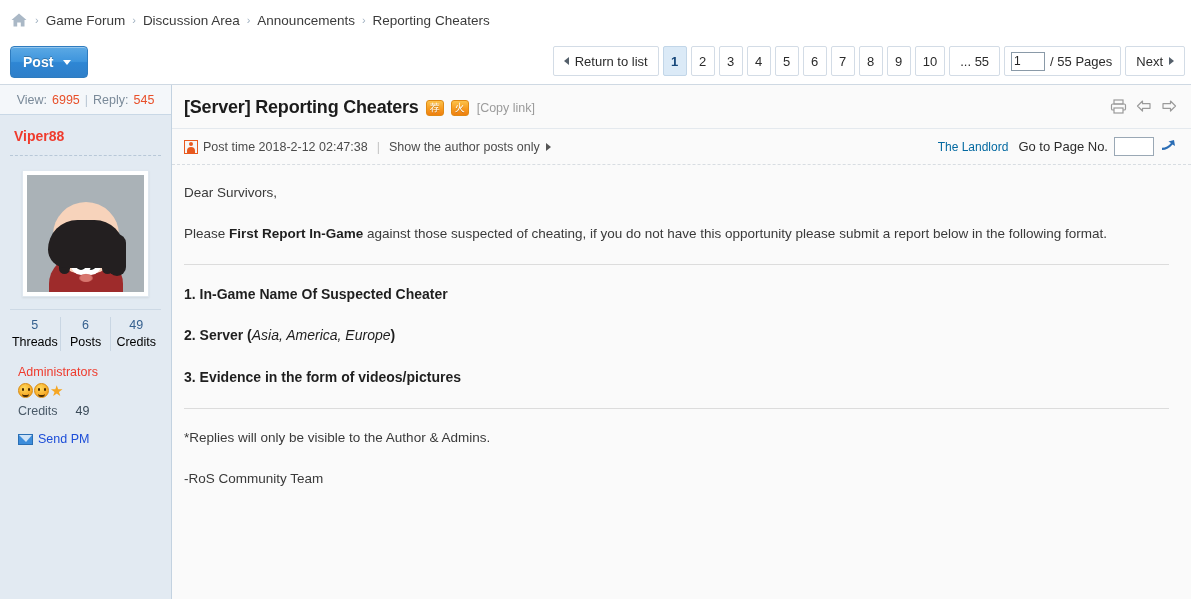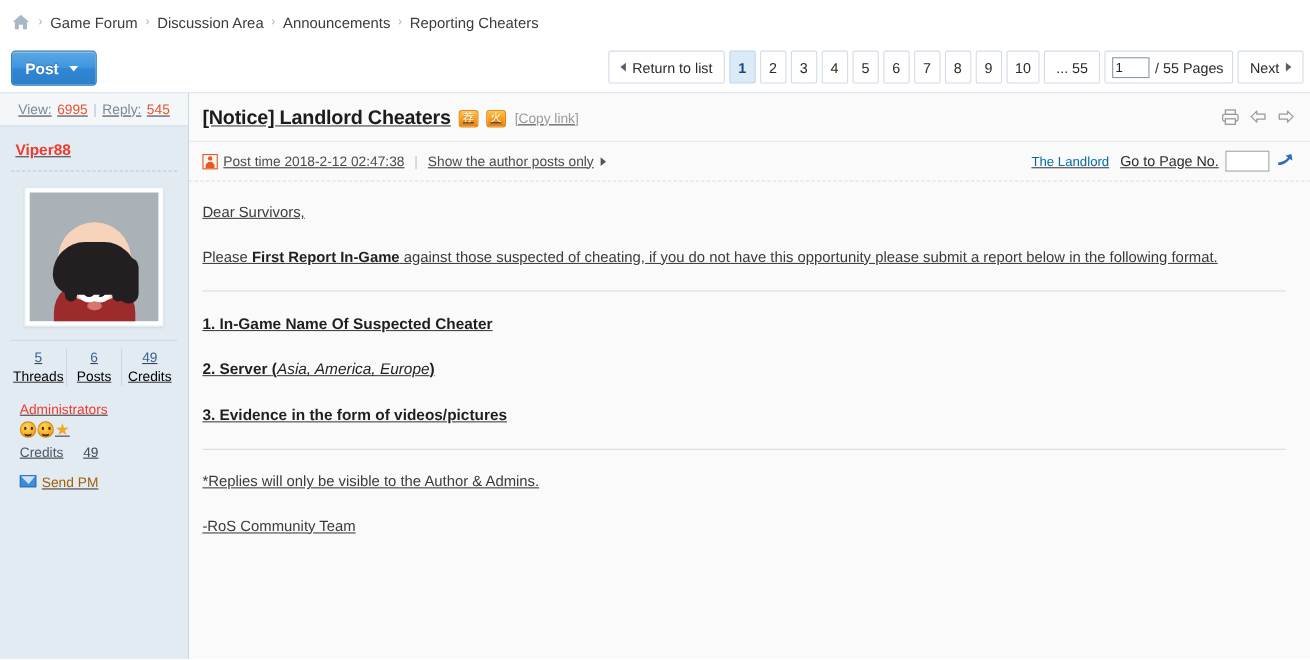--- a/index.html
+++ b/index.html
@@ -116,21 +116,20 @@
     padding: 0 2px;
     color: #222;
   }
   .pg-jump span { color: #2b2b2b; white-space: nowrap; }
 
   
   #post-wrap {
     display: flex;
     border-top: 1px solid #cfd9e3;
     height: 515px;
-    text-decoration: underline;
   }
   #sidebar {
     width: 172px;
     flex: 0 0 172px;
     background: #e2eaf2;
     border-right: 1px solid #c3d2e0;
     display: flex;
     flex-direction: column;
   }
   #view-reply {
@@ -293,22 +292,22 @@
   .star-medal { font-size: 15px; color: #f5a623; line-height: 15px; }
   #credits-row {
     margin-top: 6px;
     font-size: 12.5px;
     color: #4a5a68;
     display: flex; gap: 18px;
   }
   #credits-row .cval { color: #3a4a58; }
   #sendpm {
     margin-top: 14px;
-    display: flex; align-items: flex-start; gap: 5px;
-    color: #a16207;
+    display: flex; align-items: center; gap: 5px;
+    color: #1d4ed8;
     font-size: 12.5px;
     cursor: pointer;
   }
   .mail-icon {
     width: 15px; height: 11px;
     background: #3d8ddb;
     border: 1px solid #2a6fb5;
     position: relative;
     display: inline-block;
   }
@@ -551,21 +550,21 @@
       <div id="sendpm">
         <span class="mail-icon"></span>
         <span class="pmtxt">Send PM</span>
       </div>
     </div>
   </div>
 
   <div id="content">
 
     <div id="title-bar">
-      <span id="post-title">[Notice] Landlord Cheaters</span>
+      <span id="post-title">[Server] Reporting Cheaters</span>
       <span class="title-badge">荐</span>
       <span class="title-badge">火</span>
       <span id="copy-link">[Copy link]</span>
       <span id="title-actions">
         <span class="ticon">
           <svg width="17" height="15" viewBox="0 0 17 15">
             <rect x="4" y="1" width="9" height="4" fill="none" stroke="#8a8a8a" stroke-width="1.2"></rect>
             <rect x="1.5" y="5" width="14" height="6" rx="1.3" fill="none" stroke="#8a8a8a" stroke-width="1.2"></rect>
             <rect x="4" y="9" width="9" height="5" fill="#fff" stroke="#8a8a8a" stroke-width="1.2"></rect>
           </svg>

